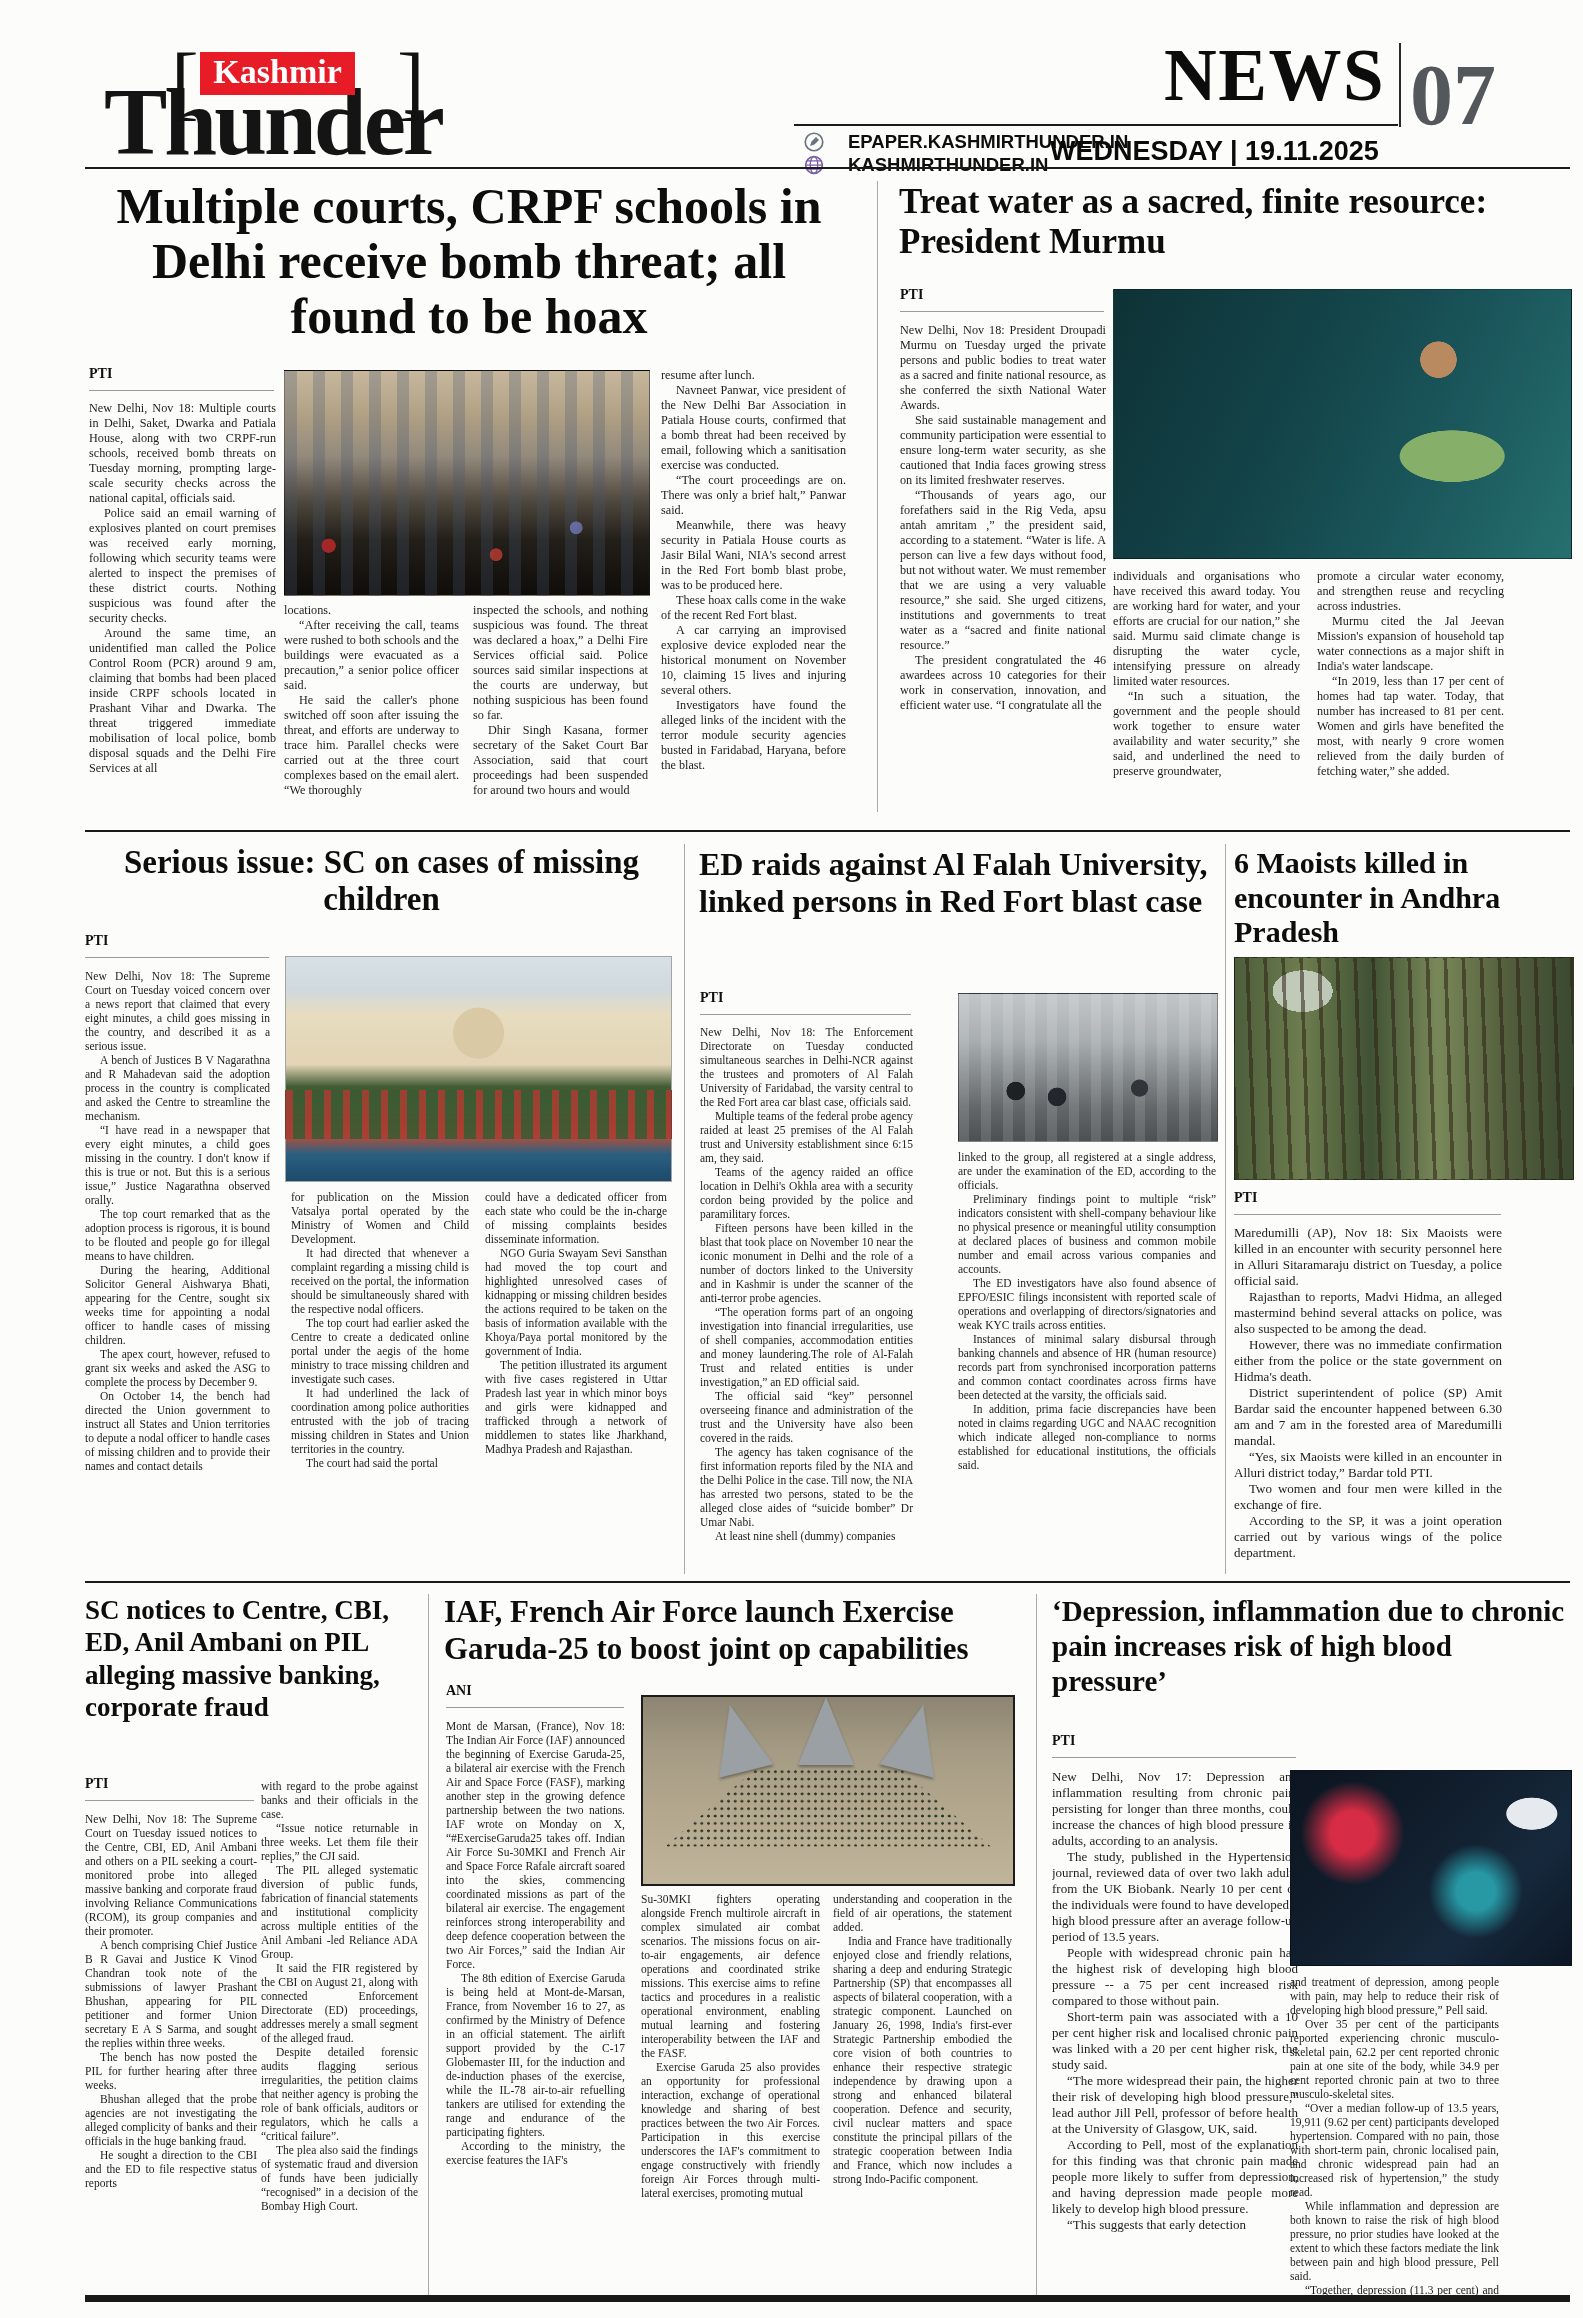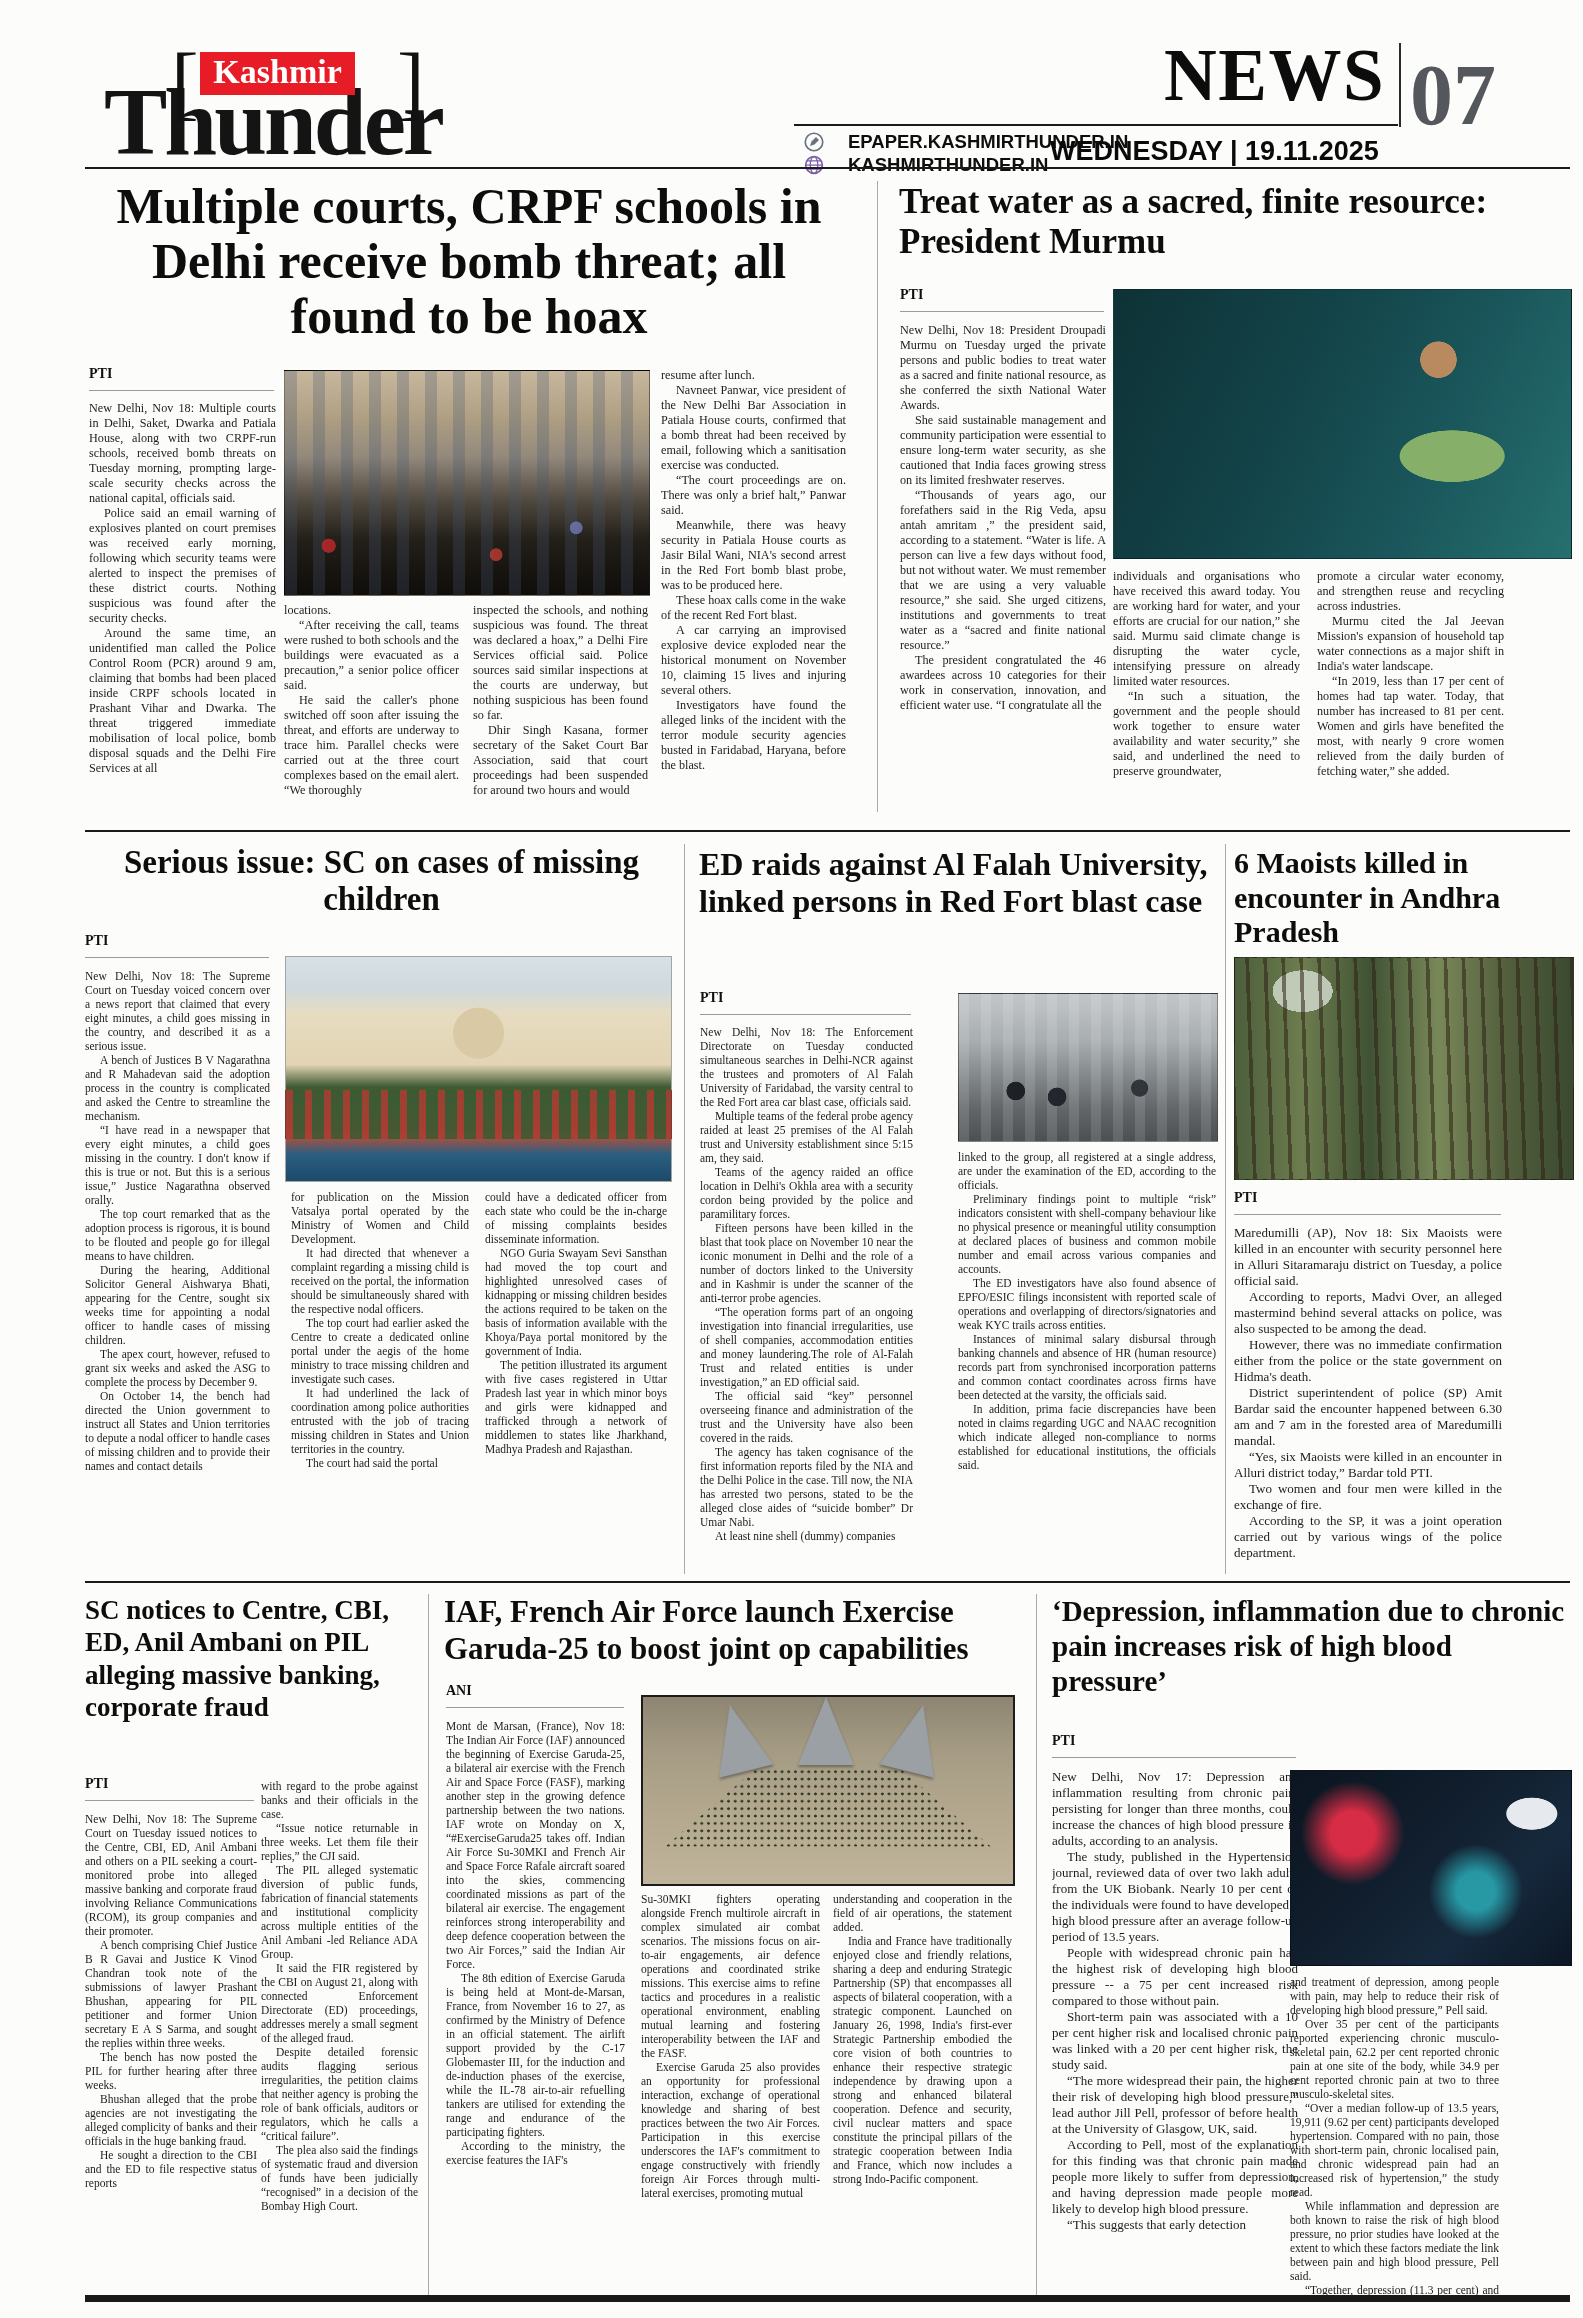--- a/index.html
+++ b/index.html
@@ -189,21 +189,21 @@
         <p>The petition illustrated its argument with five cases registered in Uttar Pradesh last year in which minor boys and girls were kidnapped and trafficked through a network of middlemen to states like Jharkhand, Madhya Pradesh and Rajasthan.</p>
       </div>
   </section>
   <div class="abs vrule" style="left:684px;top:844px;height:730px;"></div>
 
   <section>
     <h1 class="abs hl" style="left:699px;top:846px;width:519px;font-size:32px;line-height:1.16;margin:0;">ED raids against Al Falah University, linked persons in Red Fort blast case</h1>
     <div class="abs byline" style="left:700px;top:990px;width:211px;">PTI</div>
     <div class="abs bcol" style="left:700px;top:1025px;width:213px;height:551px;">
         <p>New Delhi, Nov 18: The Enforcement Directorate on Tuesday conducted simultaneous searches in Delhi-NCR against the trustees and promoters of Al Falah University of Faridabad, the varsity central to the Red Fort area car blast case, officials said.</p>
-        <p>Multiple teams of the federal probe agency raided at least 25 premises of the Al Falah trust and University establishment since 5:15 am, they said.</p>
+        <p>Multiple teams of the federal probe agency raided at least 25 premises of the Al Falah trust and University establishment since 6:15 am, they said.</p>
         <p>Teams of the agency raided an office location in Delhi's Okhla area with a security cordon being provided by the police and paramilitary forces.</p>
         <p>Fifteen persons have been killed in the blast that took place on November 10 near the iconic monument in Delhi and the role of a number of doctors linked to the University and in Kashmir is under the scanner of the anti-terror probe agencies.</p>
         <p>“The operation forms part of an ongoing investigation into financial irregularities, use of shell companies, accommodation entities and money laundering.The role of Al-Falah Trust and related entities is under investigation,” an ED official said.</p>
         <p>The official said “key” personnel overseeing finance and administration of the trust and the University have also been covered in the raids.</p>
         <p>The agency has taken cognisance of the first information reports filed by the NIA and the Delhi Police in the case. Till now, the NIA has arrested two persons, stated to be the alleged close aides of “suicide bomber” Dr Umar Nabi.</p>
         <p>At least nine shell (dummy) companies</p>
       </div>
     <div class="abs photo ph-street" style="left:958px;top:993px;width:258px;height:147px;"></div>
     <div class="abs bcol" style="left:958px;top:1150px;width:258px;height:427px;">
         <p>linked to the group, all registered at a single address, are under the examination of the ED, according to the officials.</p>
@@ -214,21 +214,21 @@
       </div>
   </section>
   <div class="abs vrule" style="left:1225px;top:844px;height:730px;"></div>
 
   <section>
     <h1 class="abs hl" style="left:1234px;top:846px;width:326px;font-size:30px;line-height:1.15;margin:0;">6 Maoists killed in encounter in Andhra Pradesh</h1>
     <div class="abs photo ph-forest" style="left:1234px;top:957px;width:338px;height:221px;"></div>
     <div class="abs byline" style="left:1234px;top:1190px;width:267px;">PTI</div>
     <div class="abs bcol wide" style="left:1234px;top:1225px;width:268px;height:348px;">
         <p>Maredumilli (AP), Nov 18: Six Maoists were killed in an encounter with security personnel here in Alluri Sitaramaraju district on Tuesday, a police official said.</p>
-        <p>According to reports, Madvi Over, an alleged mastermind behind several attacks on police, was also suspected to be among the dead.</p>
+        <p>Rajasthan to reports, Madvi Hidma, an alleged mastermind behind several attacks on police, was also suspected to be among the dead.</p>
         <p>However, there was no immediate confirmation either from the police or the state government on Hidma's death.</p>
         <p>District superintendent of police (SP) Amit Bardar said the encounter happened between 6.30 am and 7 am in the forested area of Maredumilli mandal.</p>
         <p>“Yes, six Maoists were killed in an encounter in Alluri district today,” Bardar told PTI.</p>
         <p>Two women and four men were killed in the exchange of fire.</p>
         <p>According to the SP, it was a joint operation carried out by various wings of the police department.</p>
       </div>
   </section>
 
   <div class="abs hrule" style="left:85px;top:1581px;width:1485px;height:1.5px;"></div>
 

